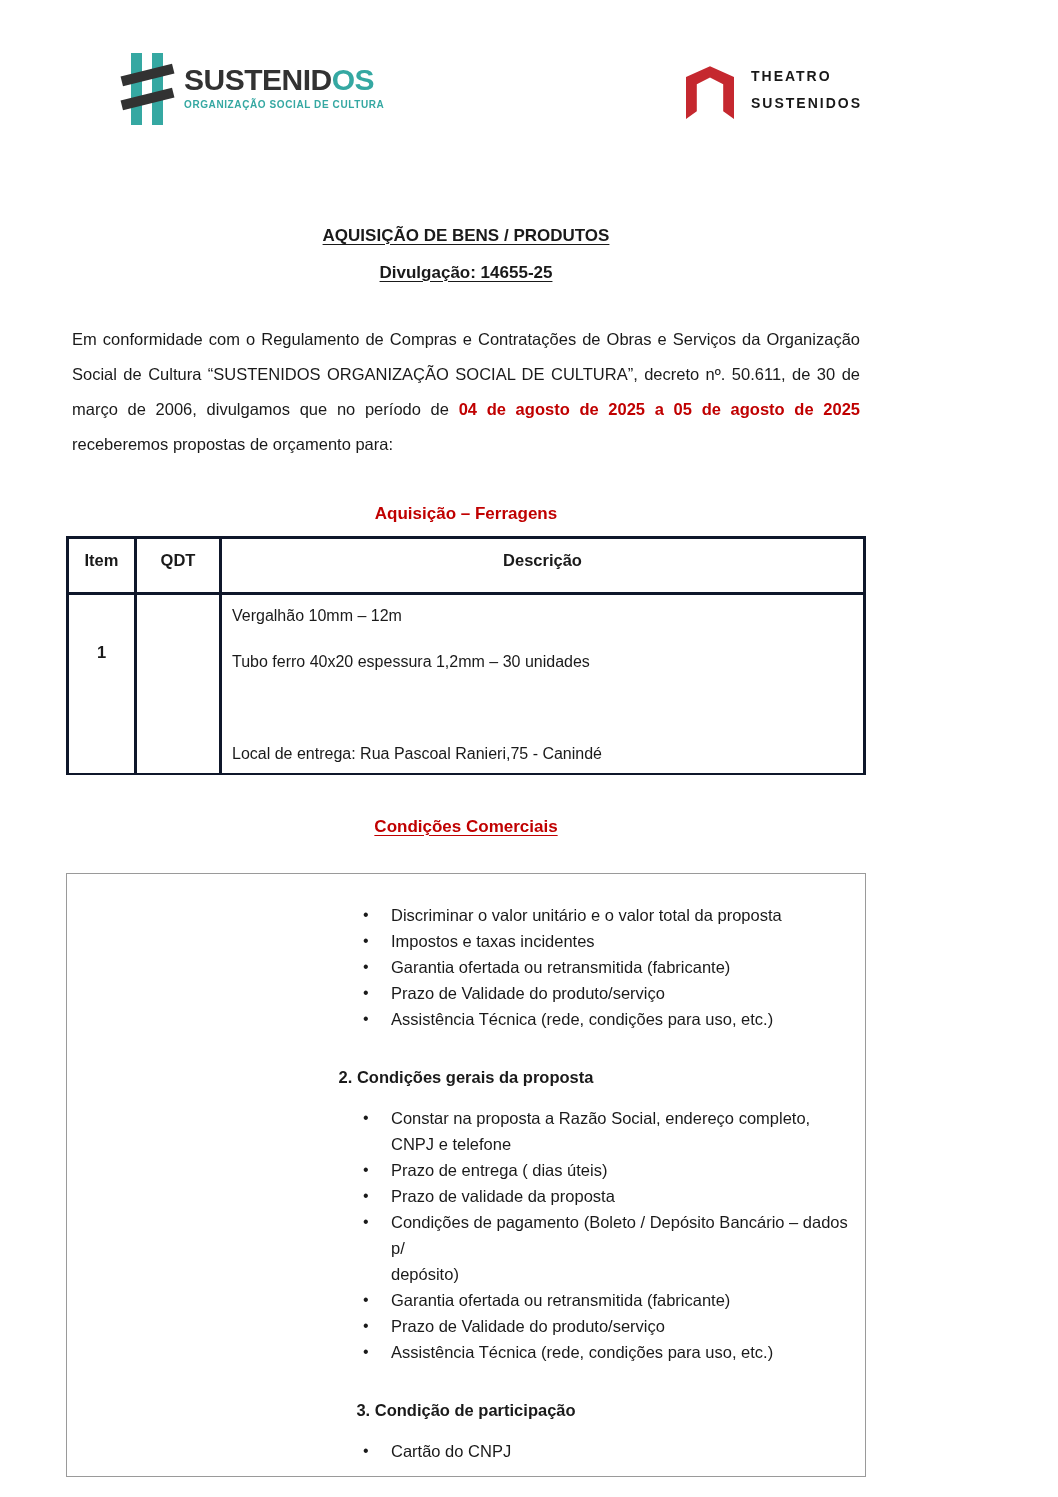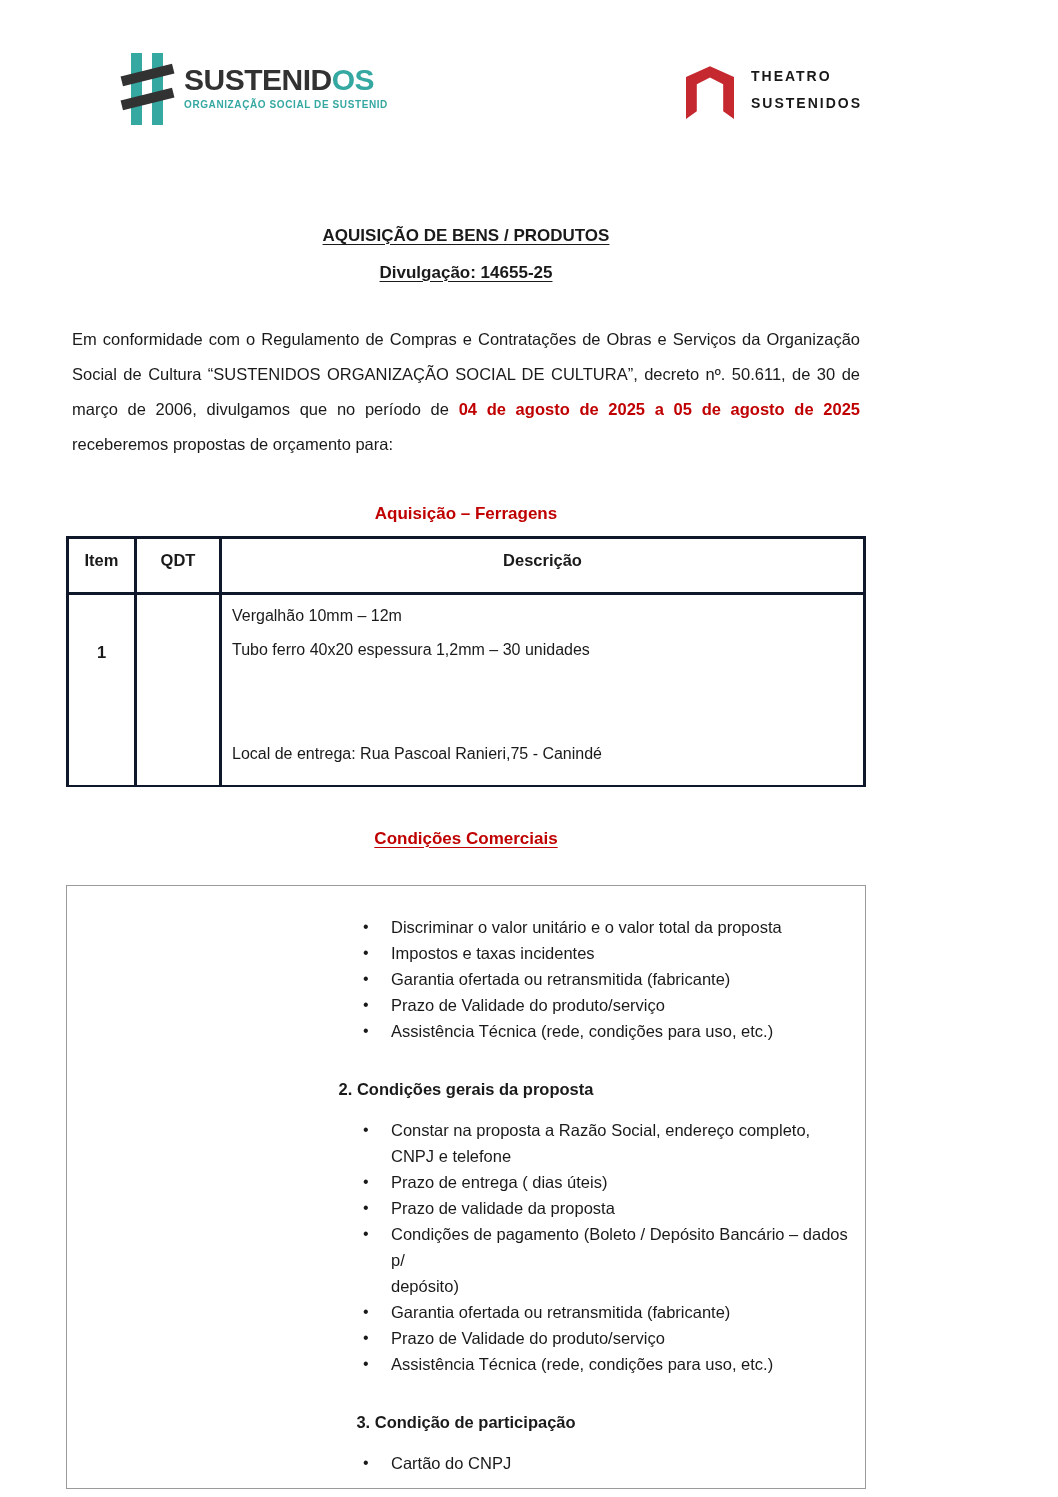--- a/index.html
+++ b/index.html
@@ -53,24 +53,24 @@
   .spec-subheading{font-size:17px;font-weight:700;text-align:center;margin-top:13px;color:#000;}
   
   .items-table{width:100%;border-collapse:collapse;margin-top:12px;table-layout:fixed;}
   .items-table th,.items-table td{border:3px solid #0f172a;}
   .items-table th{font-size:16.5px;font-weight:700;text-align:center;height:56px;vertical-align:middle;padding-bottom:10px;}
   .col-item{width:68px;}
   .col-qdt{width:85px;}
   .items-table tbody td{height:178px;vertical-align:top;}
   .items-table tbody tr:last-child td{border-bottom-width:2px;}
   .item-cell{text-align:center;font-weight:700;font-size:16.5px;padding-top:48px;}
-  .desc-cell{padding:10px 8px 20px 10px;}
+  .desc-cell{padding:10px 8px 8px 10px;}
   .desc-inner{display:flex;flex-direction:column;height:160px;font-size:16px;}
   .desc-line{line-height:22px;}
-  .desc-line.second{margin-top:12px;}
+  .desc-line.second{margin-top:24px;}
   .desc-spacer{flex:1;}
   
   .box{border:1px solid var(--border-gray,#9a9a9a);margin-top:36px;padding:10px 12px 12px 12px;}
   .cond-title{font-size:16.5px;font-weight:700;text-align:center;}
   .cond-section + .cond-section{margin-top:36px;}
   .cond-section ul{list-style:none;margin-top:18px;margin-left:276px;}
   .cond-section li{position:relative;padding-left:36px;font-size:16.5px;line-height:26px;white-space:pre-wrap;}
   .cond-section li::before{content:"\2022";position:absolute;left:8px;top:0;font-size:16px;}
 </style>
 </head>
@@ -81,21 +81,21 @@
   <header class="logos">
     <div class="logo-sustenidos">
       <div class="hash">
         <span class="vbar v1"></span>
         <span class="vbar v2"></span>
         <span class="hbar h1"></span>
         <span class="hbar h2"></span>
       </div>
       <div class="sust-text">
         <div class="sust-name"><span>SUSTENID</span><span class="teal">OS</span></div>
-        <div class="sust-tagline">ORGANIZAÇÃO SOCIAL DE SUSTENID</div>
+        <div class="sust-tagline">ORGANIZAÇÃO SOCIAL DE CULTURA</div>
       </div>
     </div>
     <div class="logo-theatro">
       <svg class="arch" viewBox="0 0 100 100">
         <path d="M10,100 L10,30 L50,12 L90,30 L90,100 L72,87 L72,42 L50,31 L28,42 L28,87 Z" fill="#c5282f"></path>
       </svg>
       <div class="theatro-text">
         <div>THEATRO</div>
         <div>SUSTENIDOS</div>
       </div>

